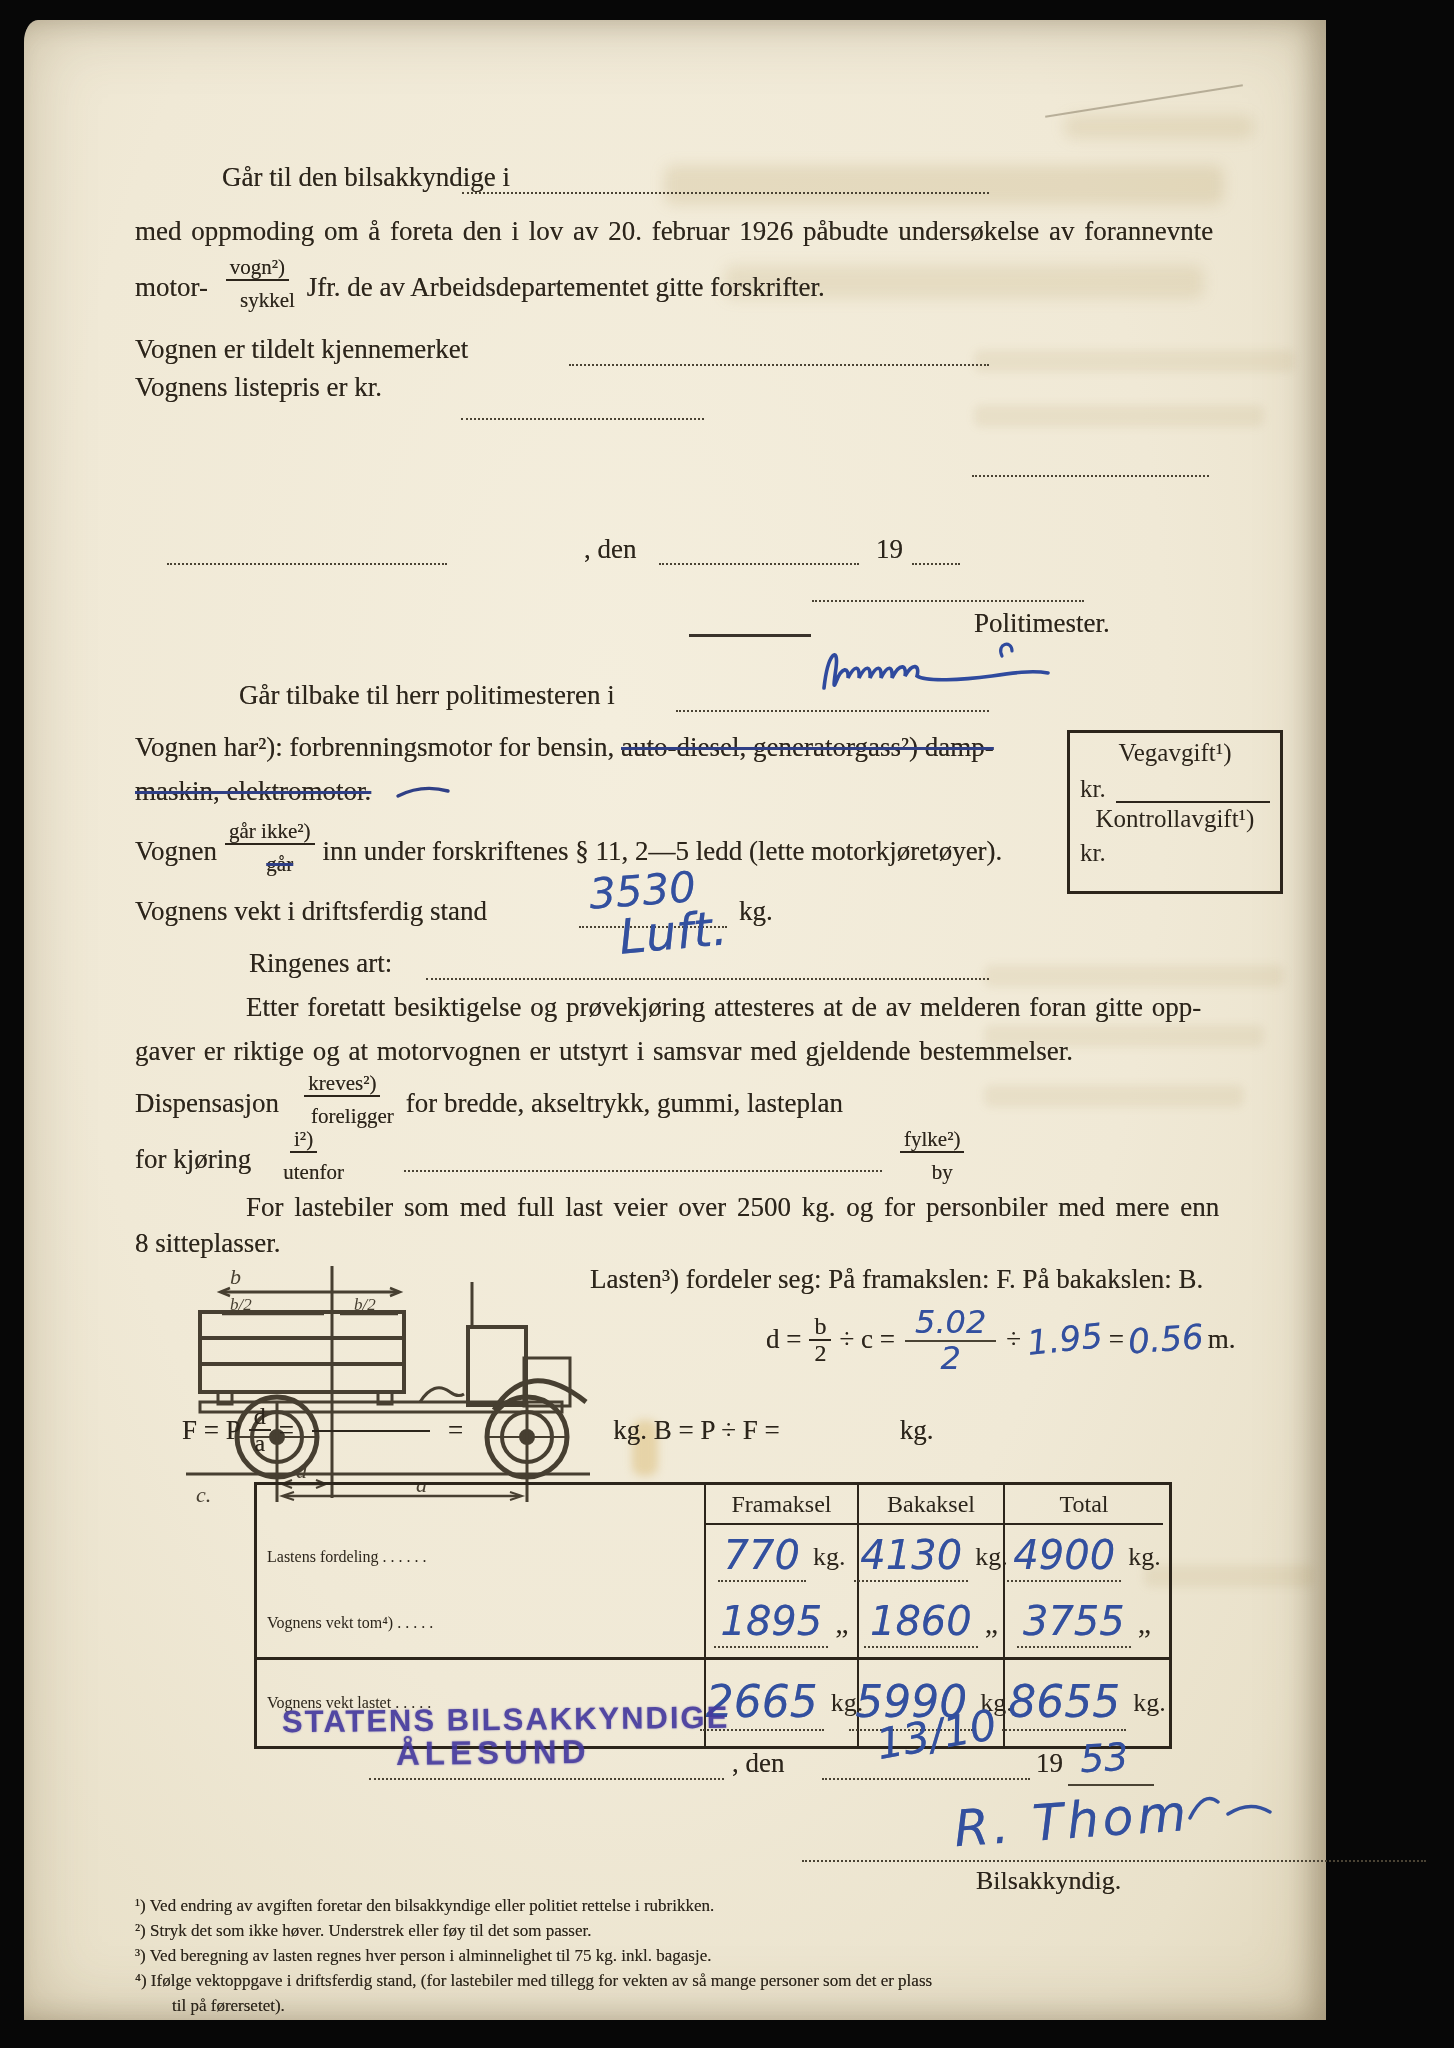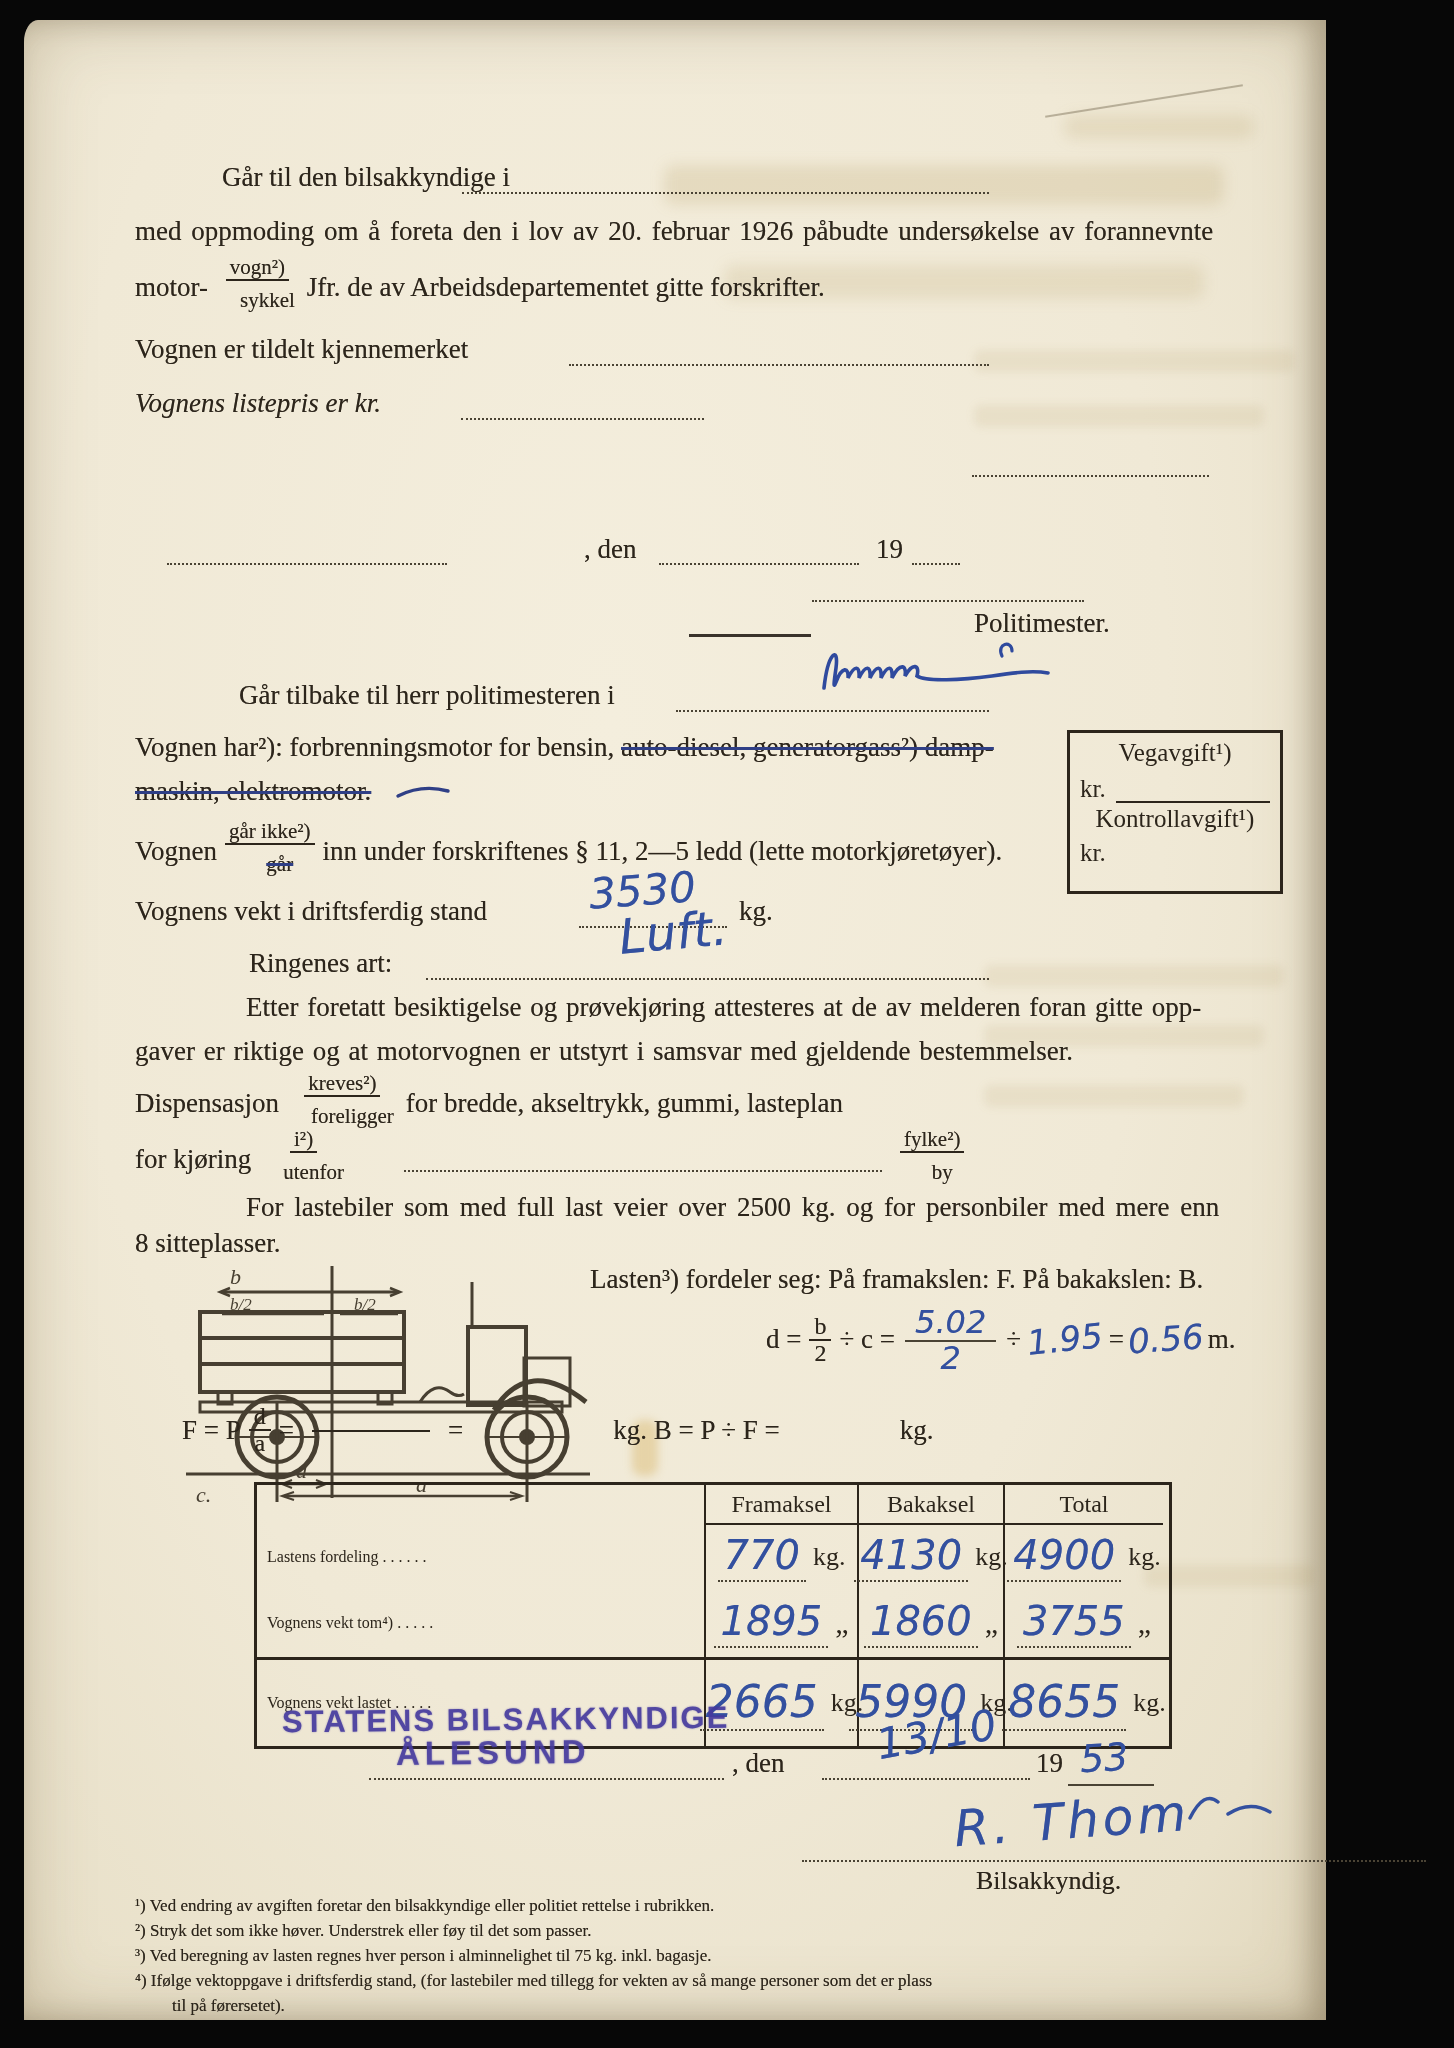--- a/index.html
+++ b/index.html
@@ -88,21 +88,21 @@
       <span class="frac">
         <span class="ftop">vogn²)</span>
         <span class="fbot">sykkel</span>
       </span>
       <span>Jfr. de av Arbeidsdepartementet gitte forskrifter.</span>
   </div>
 
   <div class="t" style="left:111px;top:314px;">Vognen er tildelt kjennemerket</div>
   <div class="rule" style="left:545px;top:344px;width:420px;"></div>
 
-  <div class="t" style="left:111px;top:368px;font-style:italic;">Vognens listepris er kr.</div>
+  <div class="t" style="left:111px;top:352px;">Vognens listepris er kr.</div>
   <div class="rule" style="left:437px;top:398px;width:243px;"></div>
 
   <div class="rule" style="left:948px;top:455px;width:237px;"></div>
 
   <div class="rule" style="left:143px;top:543px;width:280px;"></div>
   <div class="t" style="left:560px;top:514px;">, den</div>
   <div class="rule" style="left:635px;top:543px;width:200px;"></div>
   <div class="t" style="left:852px;top:514px;">19</div>
   <div class="rule" style="left:888px;top:543px;width:48px;"></div>
 

